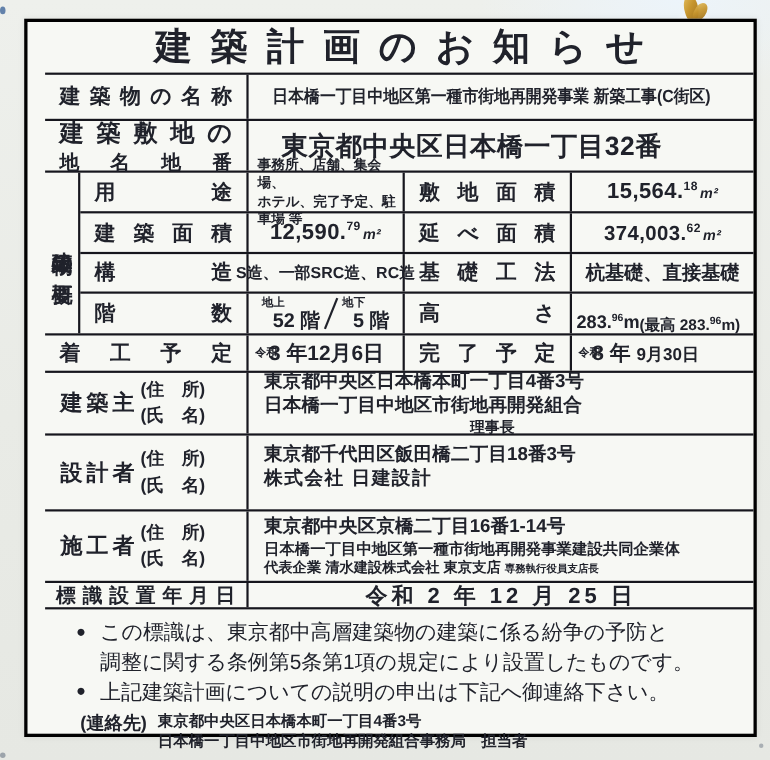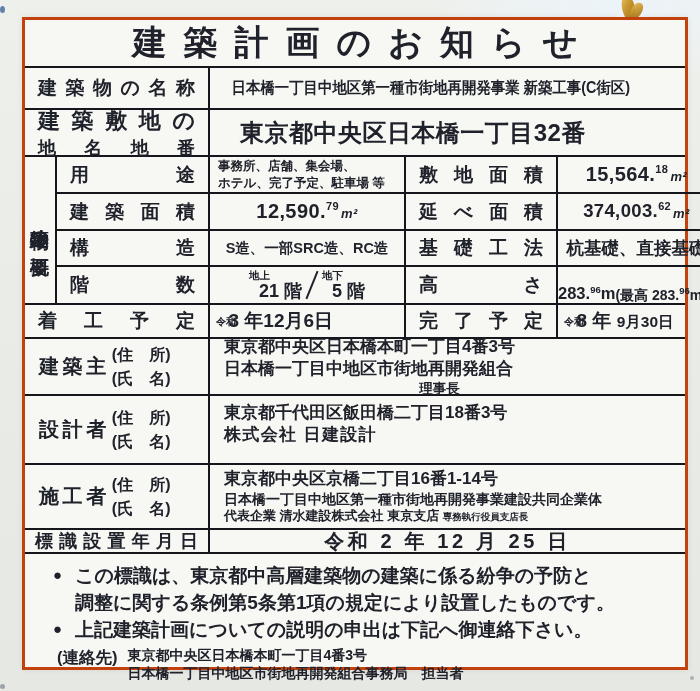--- a/index.html
+++ b/index.html
@@ -24,23 +24,24 @@
   .leaf .glow  { position:absolute; left:-4px; top:12px; width:34px; height:22px; border-radius:50%;
                  background:radial-gradient(closest-side, rgba(255,255,255,.95), rgba(255,255,255,0)); }
   .speck { position:absolute; border-radius:50%; }
   .speck-tl { left:0; top:6px;  width:5px; height:7px; background:#4a6ea0; opacity:.85; }
   .speck-bl { left:0; top:684px; width:5px; height:5px; background:#8a929c; opacity:.8; }
   .speck-br { left:690px; top:676px; width:4px; height:4px; background:#9aa0a8; opacity:.8; }
 
   
   .sign {
     position:absolute; left:22px; top:17px; width:666px; height:653px;
-    background:#f7f8f4; border:3px solid #c2410c;
+    background:#f7f8f4; border:3px solid #000000;
     display:flex; flex-direction:column;
     box-shadow:0 0 6px rgba(0,0,0,.08);
+    padding-left:16px;
   }
   .row { display:flex; border-bottom:2px solid #16161d; flex:none; }
   .row:last-child { border-bottom:none; flex:1; }
   .cell { display:flex; align-items:center; }
   .brd { border-right:2px solid #16161d; }
 
   .jlbl {
     font-weight:700; font-size:19px;
     text-align:justify; text-align-last:justify;
     display:block; width:100%; padding:0 13px;
@@ -64,21 +65,21 @@
   
   .r-ov { height:148px; }
   .ov-strip { width:32px; flex:none; display:flex; align-items:center; justify-content:center; }
   .ov-side { writing-mode:vertical-rl; text-orientation:upright; font-size:19px; font-weight:700;
              letter-spacing:2px; line-height:1; }
   .ov-main { flex:1; display:flex; flex-direction:column; }
   .ov-row { display:flex; border-bottom:2px solid #16161d; height:37px; flex:none; }
   .ov-row.h36 { height:36px; }
   .ov-row:last-child { border-bottom:none; flex:1; }
   .ov-lbl { width:153px; flex:none; }
-  .v1 { width:196px; flex:none; justify-content:center; }
+  .v1 { width:142px; flex:none; justify-content:center; }
   .l2 { width:152px; flex:none; }
   .v2 { flex:1; justify-content:center; }
 
   .usage { font-size:12.5px; font-weight:700; line-height:1.32; padding-left:8px; width:100%; }
   .areaval { font-size:20px; font-weight:600; letter-spacing:.02em; white-space:nowrap; }
   .areaval.small { font-size:18.5px; }
   .areaval sup { font-size:11px; font-weight:700; }
   .unit { font-size:13px; font-weight:600; margin-left:2px;font-style:italic; }
   .strval { font-size:14.5px; font-weight:700; white-space:nowrap; }
   .fndval { font-size:17.5px; font-weight:700; white-space:nowrap; }
@@ -115,21 +116,21 @@
   .pline.center { text-align:center; font-size:13.5px; padding-right:30px; }
 
   
   .r-signdate { height:24px; }
   .signdate-val { justify-content:center; font-size:20px; font-weight:700; letter-spacing:.18em; }
 
   
   .r-notes { flex-direction:column; padding:9px 12px 0 28px; align-items:stretch; }
   .note-item { display:flex; }
   .note-bullet { font-size:15px; width:22px; flex:none; padding-top:3px; }
-  .note-text { font-size:19px; font-weight:700; line-height:1.42; }
+  .note-text { font-size:19px; font-weight:400; line-height:1.42; }
   .contact { display:flex; margin-top:2px; padding-left:4px; }
   .contact-label { font-size:16.5px; font-weight:700; flex:none; padding-top:1px; }
   .contact-lines { margin-left:10px; font-size:14px; font-weight:700; line-height:1.3; }
 </style>
 </head>
 <body>
 
 <div class="leaf">
   <div class="glow"></div>
   <div class="lobe1"></div>
@@ -221,21 +222,21 @@
       </div>
 
       <div class="ov-row">
         <div class="cell ov-lbl brd">
           <span class="jlbl">階数</span>
         </div>
         <div class="cell v1 brd">
           <div class="floors-cell">
             <div class="floor-group">
               <span class="floor-tag">地上</span>
-              <span class="floor-num">21 階</span>
+              <span class="floor-num">52 階</span>
             </div>
             <div class="floor-slash"></div>
             <div class="floor-group">
               <span class="floor-tag">地下</span>
               <span class="floor-num">5 階</span>
             </div>
           </div>
         </div>
         <div class="cell l2 brd">
           <span class="jlbl">高さ</span>

